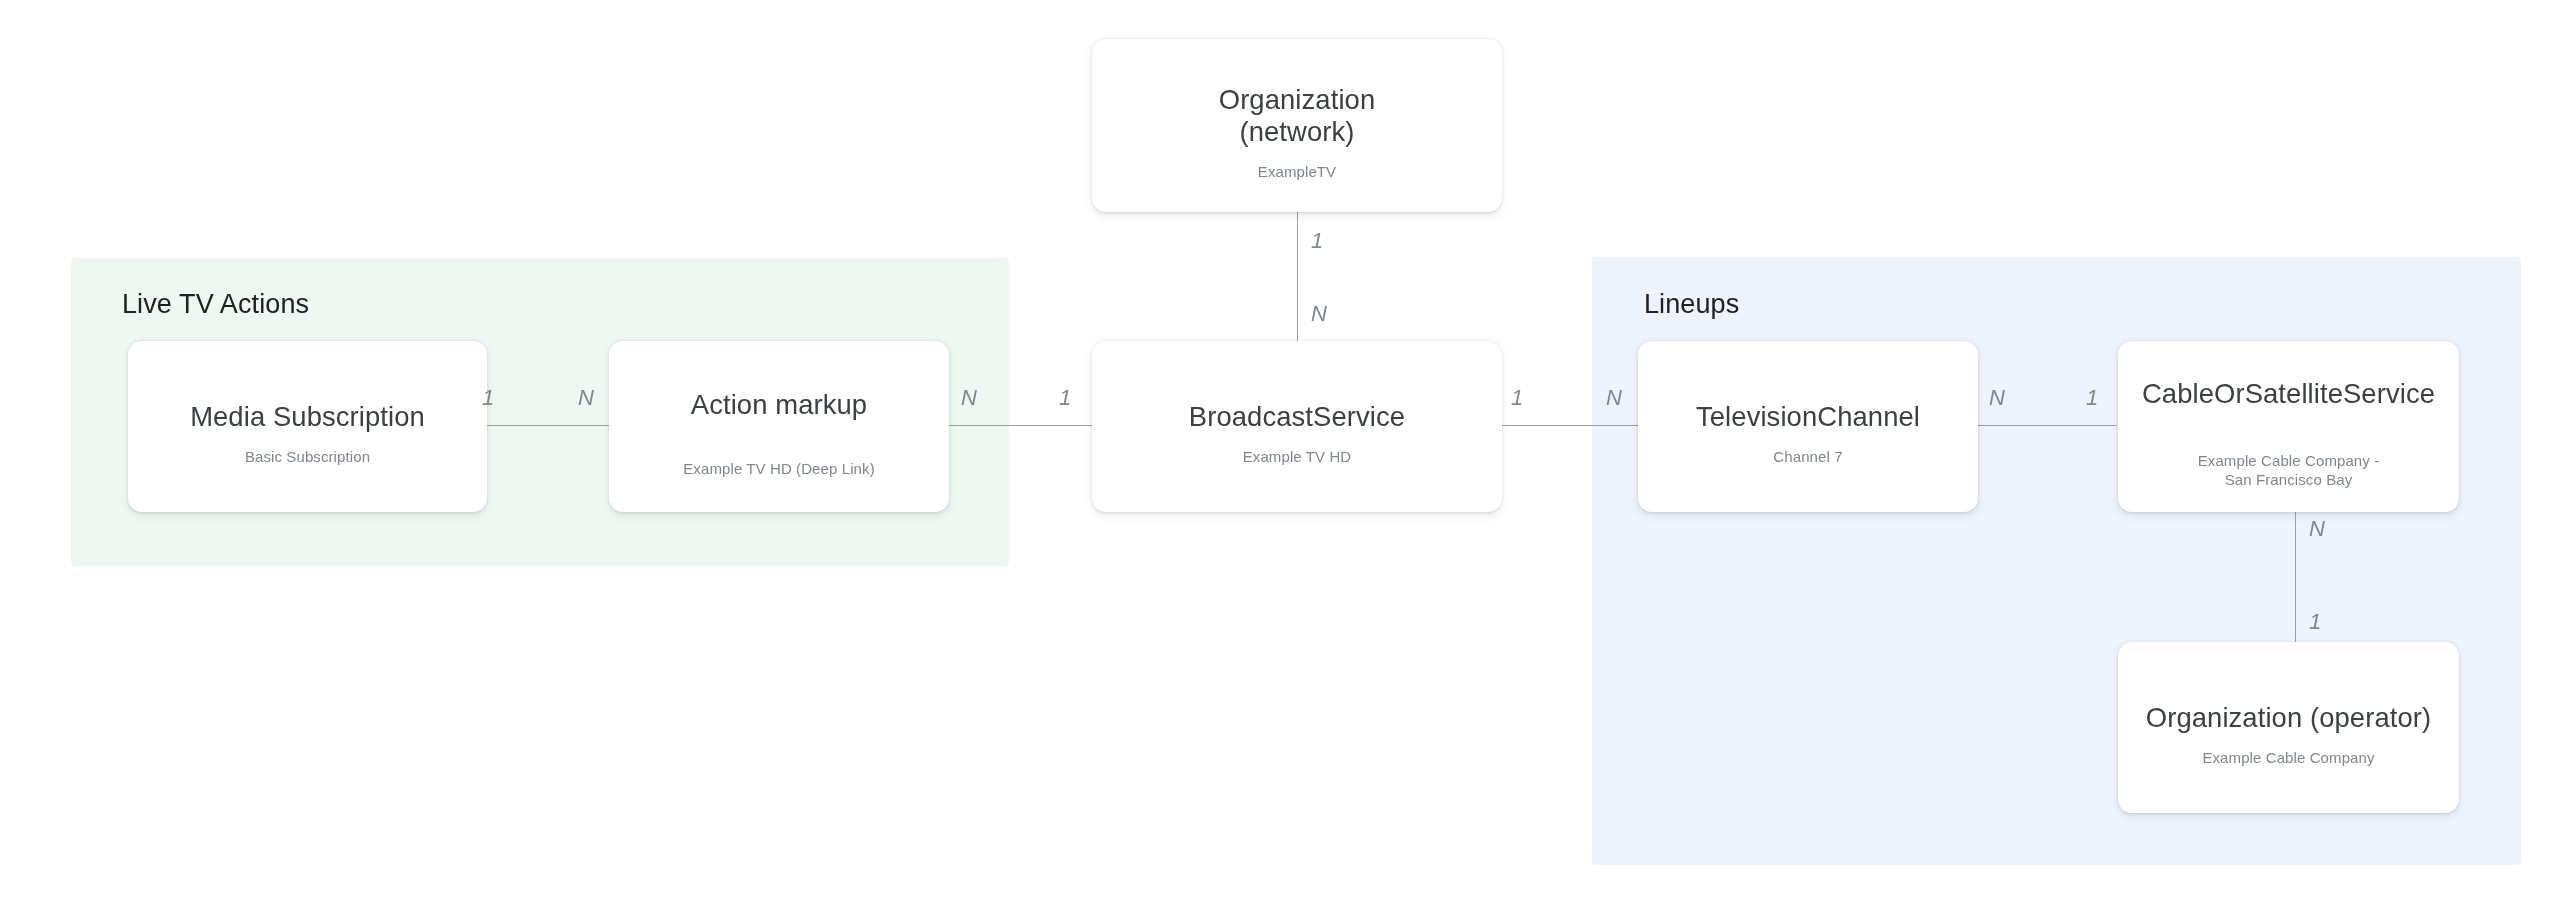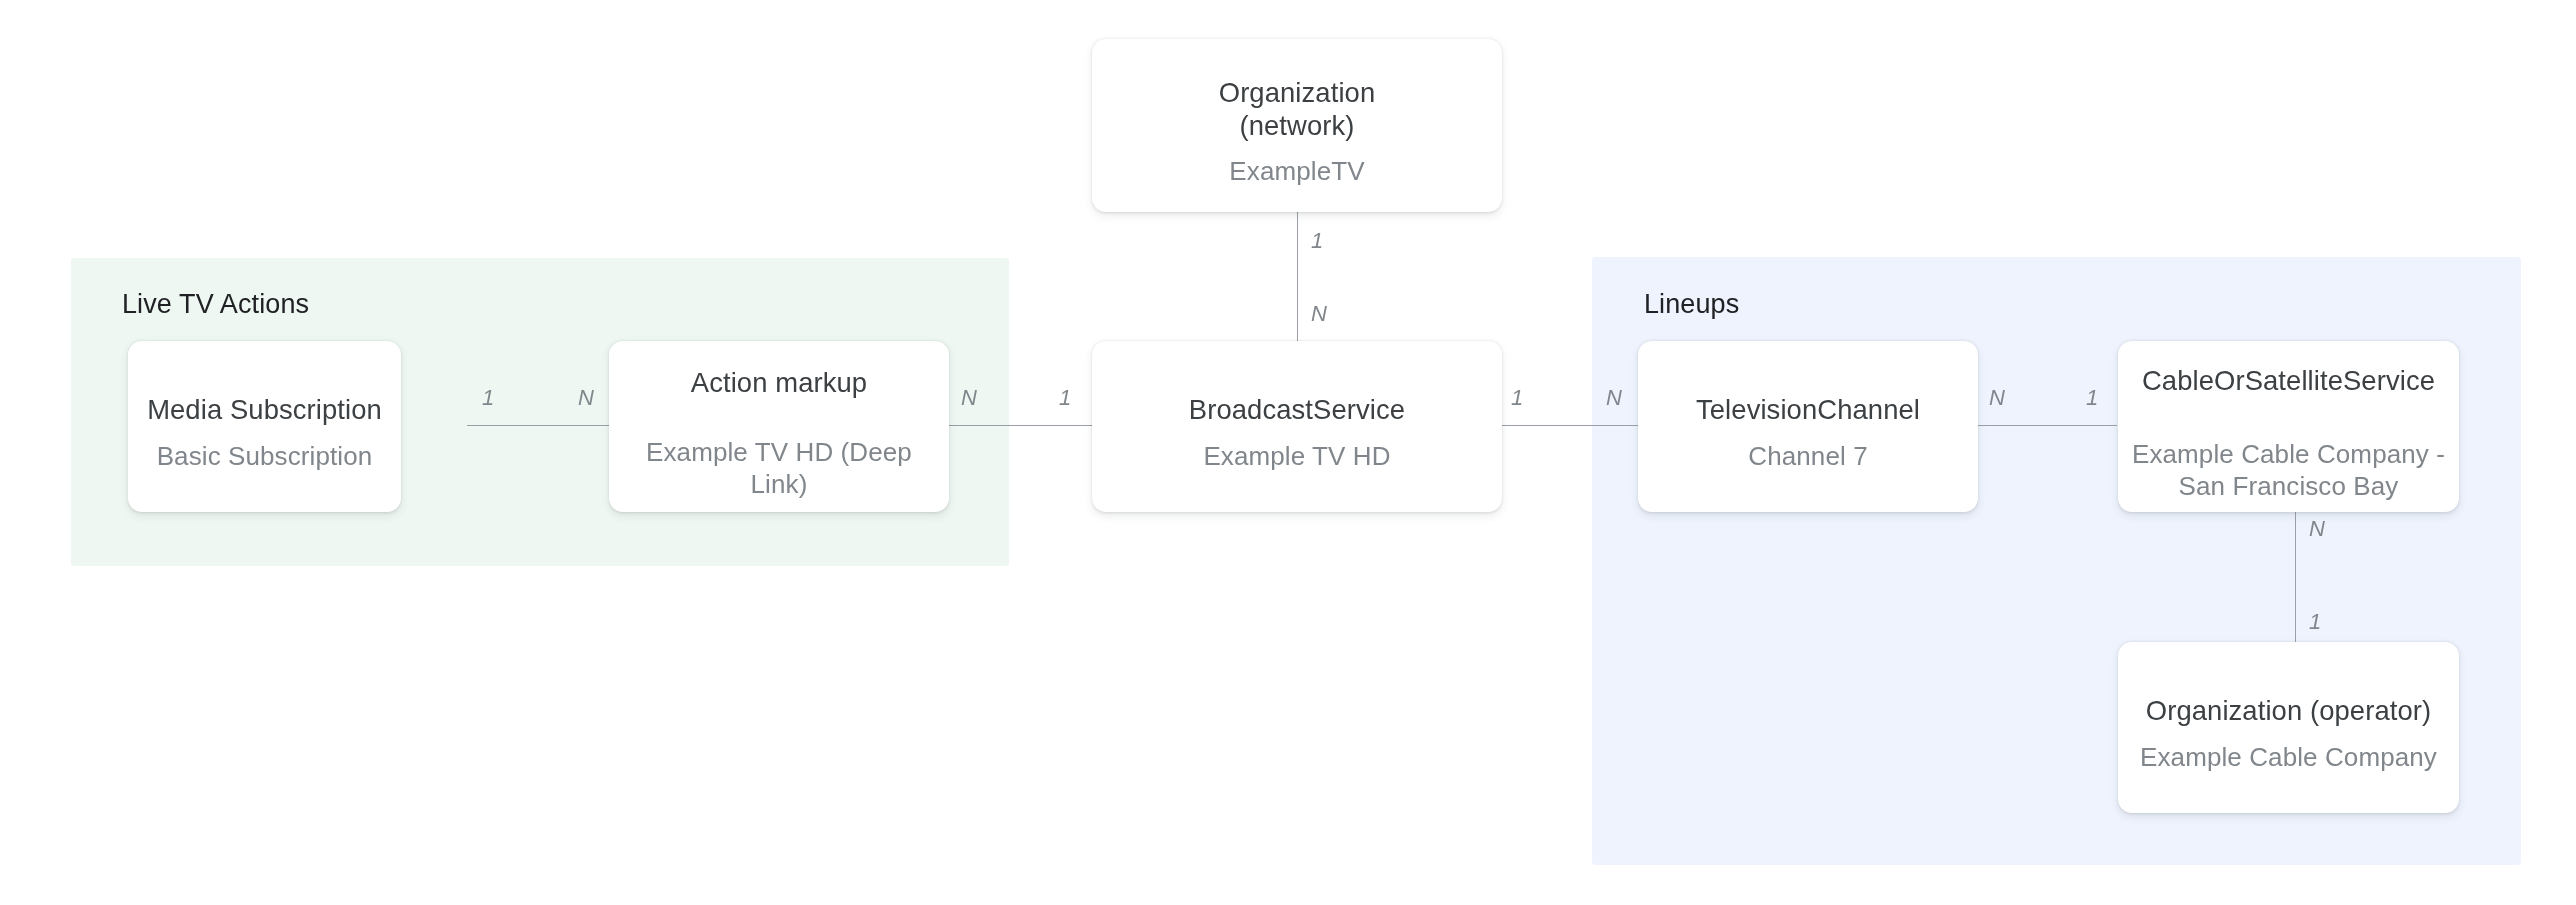--- a/index.html
+++ b/index.html
@@ -53,21 +53,21 @@
     font-weight: 400;
     color: #3c4043;
     text-align: center;
     line-height: 1.18;
     letter-spacing: 0.1px;
     white-space: pre-line;
     margin-top: 14px;
   }
   .node-sub {
     margin-top: 14px;
-    font-size: 26px;
+    font-size: 15px;
     font-weight: 400;
     color: #80868b;
     text-align: center;
     line-height: 1.22;
     letter-spacing: 0.1px;
     white-space: pre-line;
   }
 
   
   .edge-h {
@@ -132,21 +132,21 @@
 
   <div class="card-edge" style="left:2309px; top:516px;">N</div>
   <div class="card-edge" style="left:2309px; top:609px;">1</div>
 
   <div class="node" style="left:1092px; top:39px; width:410px; height:173px;">
     <div class="node-title">Organization
 (network)</div>
     <div class="node-sub">ExampleTV</div>
   </div>
 
-  <div class="node" style="left:128px; top:341px; width:273px; height:171px;">
+  <div class="node" style="left:128px; top:341px; width:359px; height:171px;">
     <div class="node-title">Media Subscription</div>
     <div class="node-sub">Basic Subscription</div>
   </div>
 
   <div class="node" style="left:609px; top:341px; width:340px; height:171px;gap:24px;">
     <div class="node-title">Action markup</div>
     <div class="node-sub">Example TV HD (Deep Link)</div>
   </div>
 
   <div class="node" style="left:1092px; top:341px; width:410px; height:171px;">

